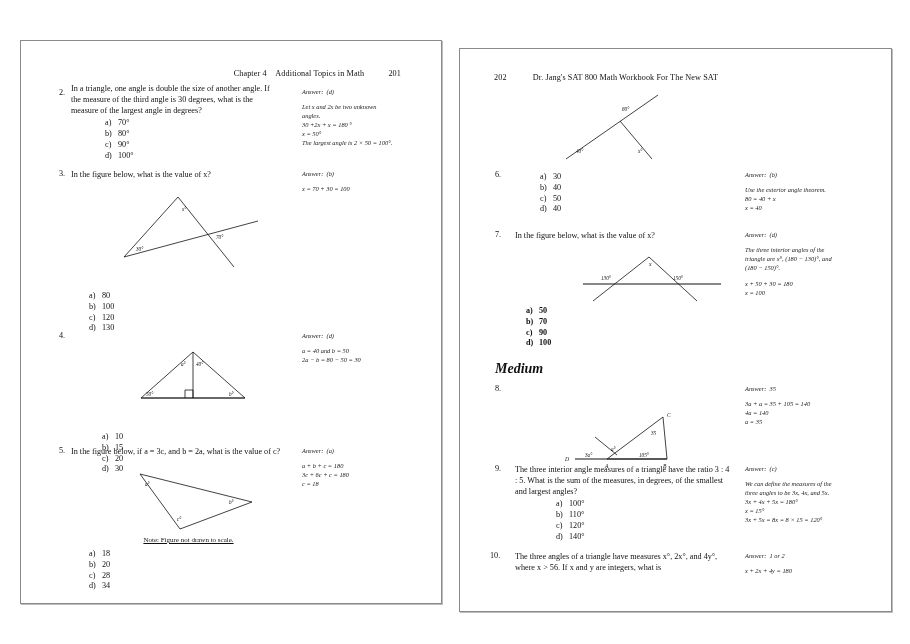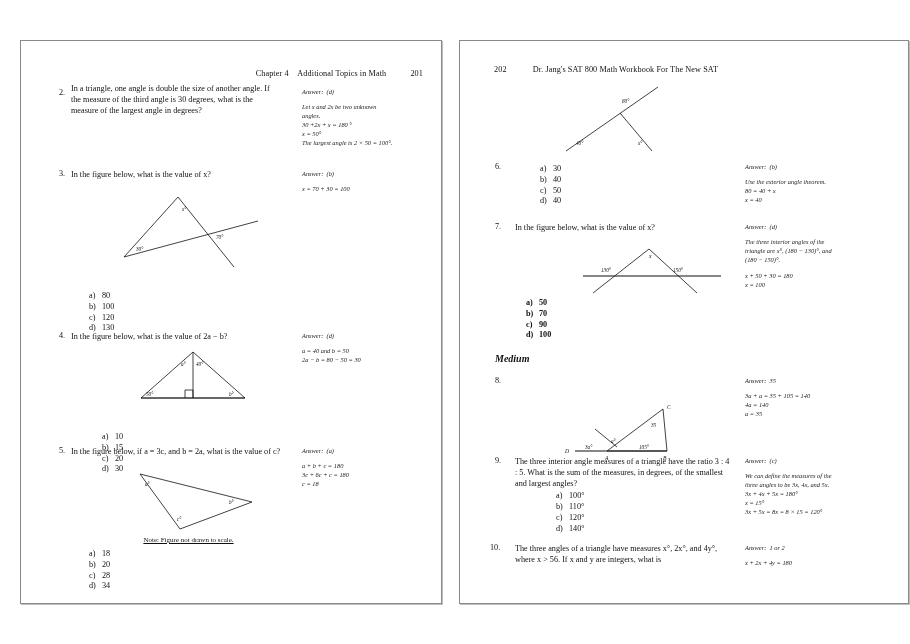--- a/index.html
+++ b/index.html
@@ -9,41 +9,41 @@
     color:#111;overflow:hidden;position:relative;
   }
   .spread{position:absolute;left:0;top:0;width:910px;height:644px;}
   .page{
     position:absolute;background:#fff;
     border:1px solid #8a8a8a;
     box-shadow:1px 1px 0 #bdbdbd;
     overflow:hidden;
   }
   .page-left{left:20px;top:40px;width:420px;height:562px;}
-  .page-right{left:459px;top:40px;width:431px;height:562px;padding-left:17px;}
+  .page-right{left:459px;top:48px;width:431px;height:562px;}
 
   .running-head{
     position:absolute;font-size:8.2px;letter-spacing:.1px;white-space:nowrap;
   }
-  .rh-left{right:18px;top:28px;}
+  .rh-left{right:40px;top:28px;}
   .rh-left .chap{margin-right:7px;}
   .rh-left .pg{margin-left:22px;}
   .rh-right{left:34px;top:24px;}
   .rh-right .pg{margin-right:24px;}
   .acol{position:absolute;font-style:italic;font-size:6.4px;line-height:1.42;color:#222;}
   .acol .ans{font-style:italic;}
   .gap{height:6px;}
 
   .qnum{position:absolute;font-size:8.2px;}
   .qtext{font-size:8.2px;line-height:1.35;}
   .qbody{position:absolute;font-size:8.2px;line-height:1.35;}
   .choices{margin:2px 0 0 34px;font-size:8.2px;line-height:1.32;}
   .choices div{white-space:nowrap;}
   .choices .lab{display:inline-block;width:13px;}
-  .sec-head{position:absolute;font-style:italic;font-weight:bold;font-size:10px;}
+  .sec-head{position:absolute;font-style:italic;font-weight:bold;font-size:14px;}
   .note{font-size:7px;text-align:center;}
   .note u{text-decoration:underline;}
   svg{display:block;overflow:visible;}
   .fig{position:absolute;}
   .fl{font-size:5.2px;font-style:italic;font-family:"Liberation Serif",serif;fill:#111;}
   .fl2{font-size:5.6px;font-style:italic;font-family:"Liberation Serif",serif;fill:#111;}
   .ln{stroke:#111;stroke-width:.8;fill:none;}
   .lnb{stroke:#111;stroke-width:1.1;fill:none;}
 </style>
 </head>
@@ -55,20 +55,26 @@
 
     <div class="running-head rh-left">
       <span class="chap">Chapter 4</span>
       <span>Additional Topics in Math</span>
       <span class="pg">201</span>
     </div>
 
     <div class="qnum" style="left:38px;top:47px;">2.</div>
     <div class="qbody" style="left:50px;top:42px;width:205px;">
       <div class="qtext">In a triangle, one angle is double the size of another angle. If the measure of the third angle is 30 degrees, what is the measure of the largest angle in degrees?</div>
+      <div class="choices">
+        <div><span class="lab">a)</span><span>70°</span></div>
+        <div><span class="lab">b)</span><span>80°</span></div>
+        <div><span class="lab">c)</span><span>90°</span></div>
+        <div><span class="lab">d)</span><span>100°</span></div>
+      </div>
     </div>
     <div class="acol" style="left:281px;top:46px;width:135px;">
       <div class="ans"><span>Answer:</span>&nbsp; <span>(d)</span></div>
       <div class="gap"></div>
       <div>Let x and 2x be two unknown</div>
       <div>angles.</div>
       <div>30 +2x + x = 180 °</div>
       <div>x = 50°</div>
       <div>The largest angle is 2 × 50 = 100°.</div>
     </div>
@@ -93,23 +99,20 @@
       <div><span class="lab">c)</span><span>120</span></div>
       <div><span class="lab">d)</span><span>130</span></div>
     </div>
     <div class="acol" style="left:281px;top:128px;width:135px;">
       <div class="ans"><span>Answer:</span>&nbsp; <span>(b)</span></div>
       <div class="gap"></div>
       <div>x = 70  + 30 = 100</div>
     </div>
 
     <div class="qnum" style="left:38px;top:290px;">4.</div>
-    <div class="qbody" style="left:50px;top:290px;width:215px;">
-      <div class="qtext">In the figure below, what is the value of 2a − b?</div>
-    </div>
     <div class="fig" style="left:100px;top:303px;">
       <svg width="150" height="62" viewBox="0 0 150 62">
         <path class="ln" d="M20,54 L72,8 L124,54 Z"></path>
         <path class="ln" d="M72,8 L72,54"></path>
         <path class="ln" d="M20,54 L124,54"></path>
         <path class="ln" d="M64,46 L64,54 M64,46 L72,46"></path>
         <path class="ln" d="M72,46 L72,54"></path>
         <text class="fl" x="60" y="22">a°</text>
         <text class="fl" x="75" y="22">40°</text>
         <text class="fl" x="25" y="52">50°</text>

